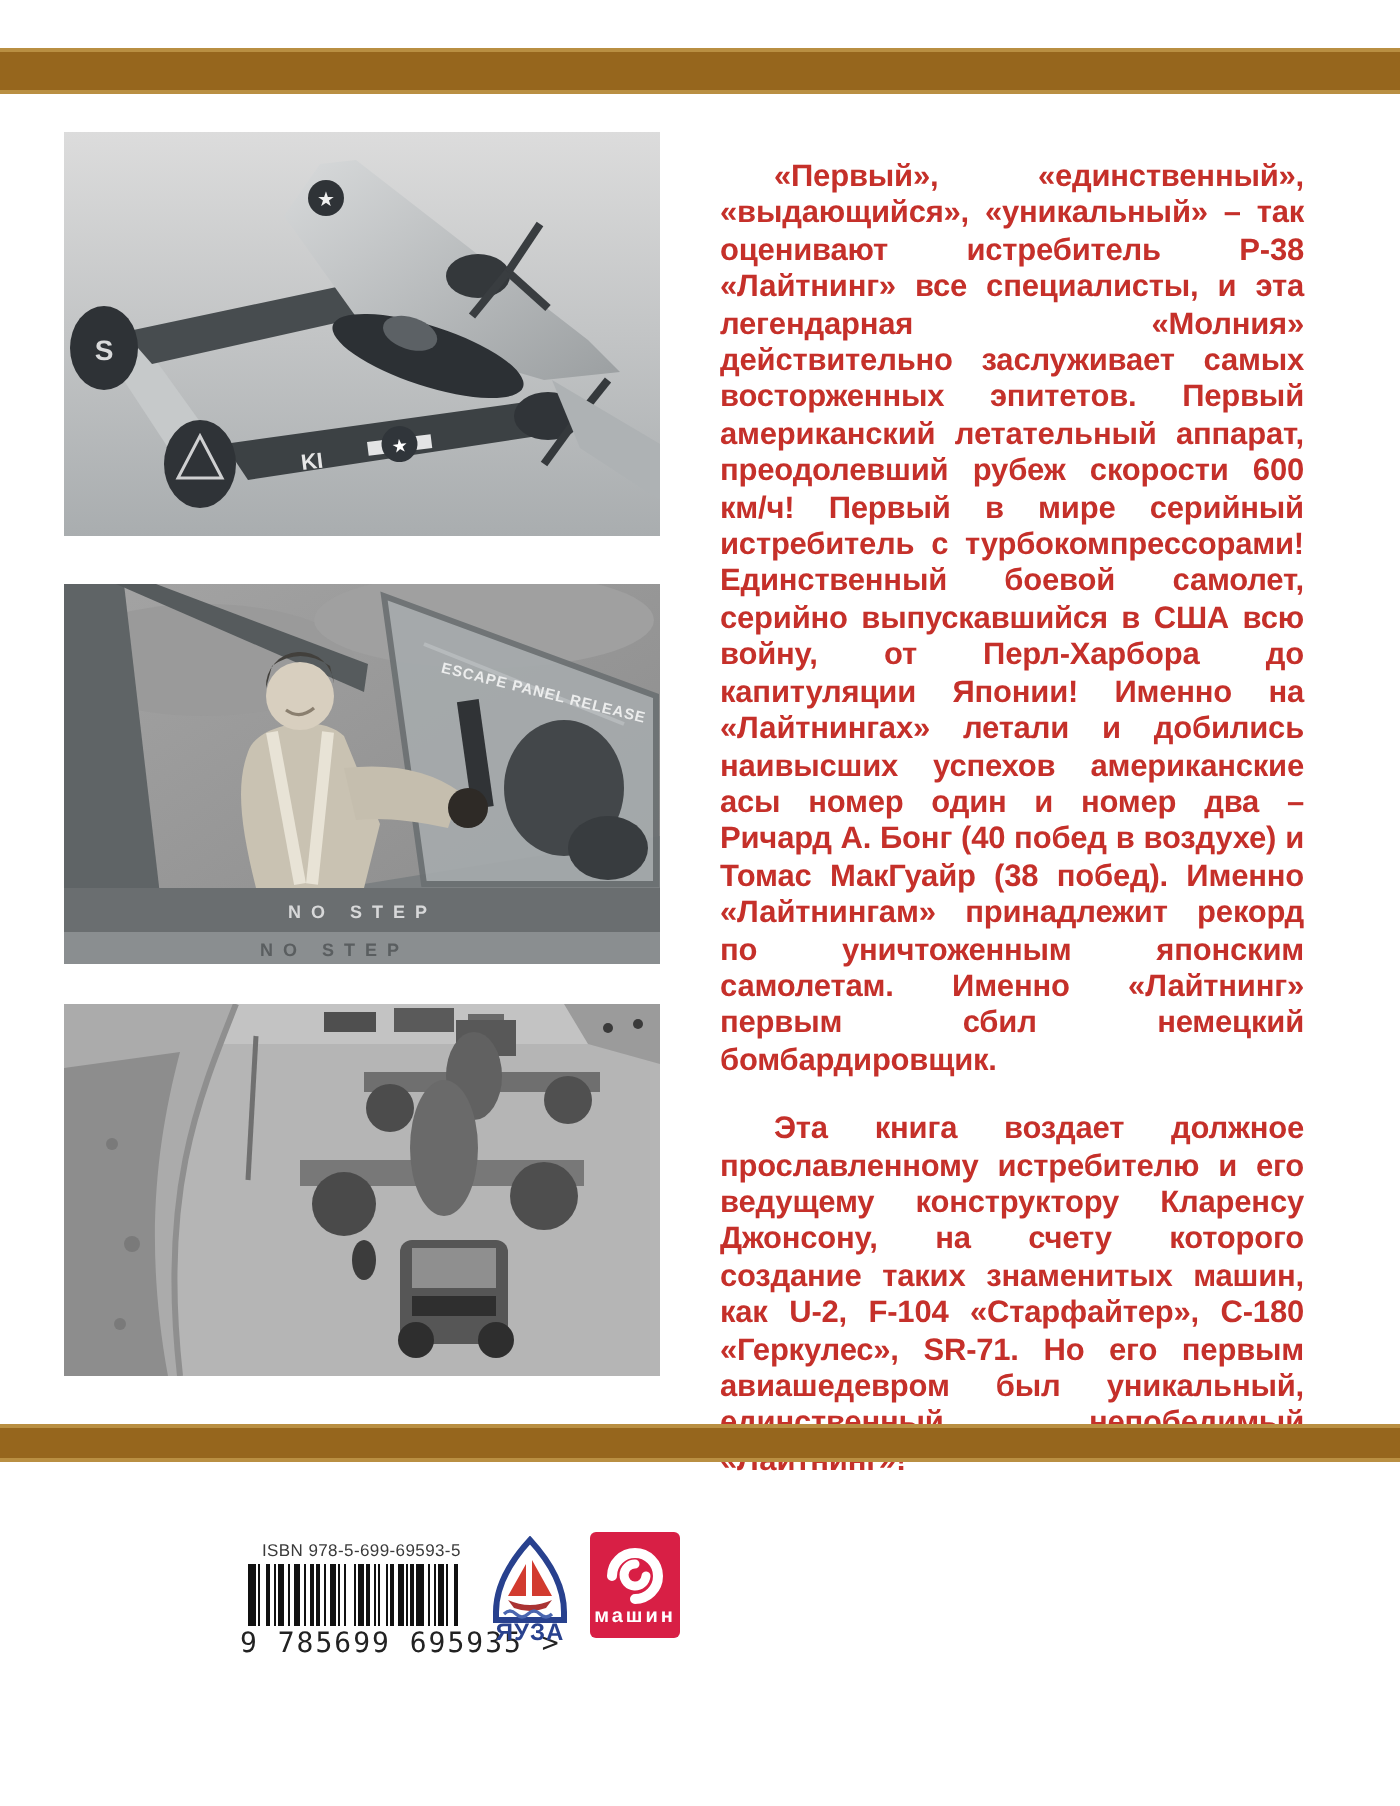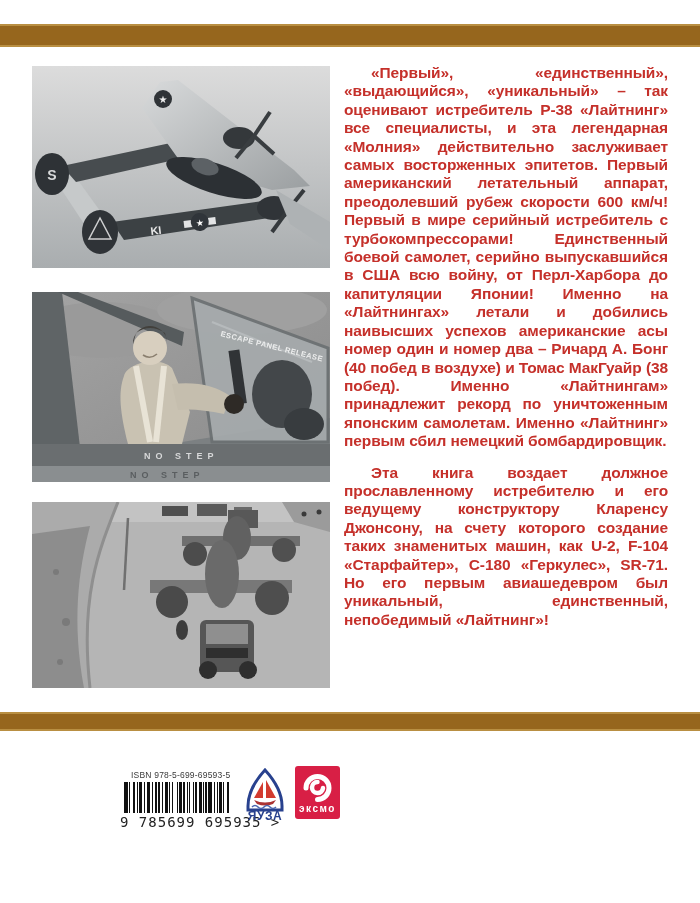--- a/index.html
+++ b/index.html
@@ -13,21 +13,21 @@
   .photo{position:absolute;left:32px;width:298px;overflow:hidden;background:#9a9a9a;}
   .photo svg{display:block;width:100%;height:100%;}
   .photo1{top:66px;height:202px;}
   .photo2{top:292px;height:190px;}
   .photo3{top:502px;height:186px;}
   .textcol{
     position:absolute;left:344px;top:64px;width:324px;
     color:#c5302a;font-weight:700;font-size:15.5px;line-height:18.4px;
     text-align:justify;letter-spacing:-0.1px;
   }
-  .textcol p{margin:0;text-indent:27px;}
+  .textcol p{margin:16px;text-indent:27px;}
   .textcol p + p{margin-top:13px;}
   .footer{position:absolute;left:16px;top:760px;width:700px;height:120px;margin-left:38px;}
   .isbn-block{position:absolute;left:64px;top:10px;width:130px;}
   .isbn-label{font-size:8.5px;color:#3a3a3a;margin-left:13px;letter-spacing:0.2px;white-space:nowrap;}
   .barcode{margin-top:2px;margin-left:6px;width:112px;height:31px;display:flex;align-items:stretch;background:#fff;}
   .barcode span{display:block;height:100%;}
   .barcode-digits{margin-left:2px;margin-top:1px;font-family:"DejaVu Sans Mono",monospace;font-size:14px;color:#222;letter-spacing:1px;white-space:nowrap;}
   .logo-yauza{position:absolute;left:188px;top:8px;width:46px;height:54px;}
   .logo-eksmo{
     position:absolute;left:241px;top:6px;width:45px;height:53px;border-radius:3px;
@@ -254,17 +254,17 @@
       <path d="M12,32 Q23,37 34,32 L31,36 Q23,39 15,36 Z" fill="#a33"></path>
       <path d="M10,39 q3,-3 6,0 q3,3 6,0 q3,-3 6,0 q3,3 6,0" stroke="#4a66b0" stroke-width="1.6" fill="none"></path>
       <text x="23" y="52" text-anchor="middle" font-size="12" font-weight="bold" fill="#28418e" letter-spacing="0.5">ЯУЗА</text>
     </svg>
 
     <div class="logo-eksmo">
       <svg class="eksmo-swirl" viewBox="0 0 45 34">
         <path d="M11,17 A11.5,11.5 0 1 1 22.5,28.5" stroke="#ffffff" stroke-width="5" fill="none" stroke-linecap="round"></path>
         <path d="M22.5,11 A5.5,5.5 0 1 0 28,17" stroke="#ffffff" stroke-width="4.5" fill="none" stroke-linecap="round"></path>
       </svg>
-      <span class="eksmo-label">эксмо</span>
+      <span class="eksmo-label">машин</span>
     </div>
 
   </div>
 </div>
 
 </body></html>

